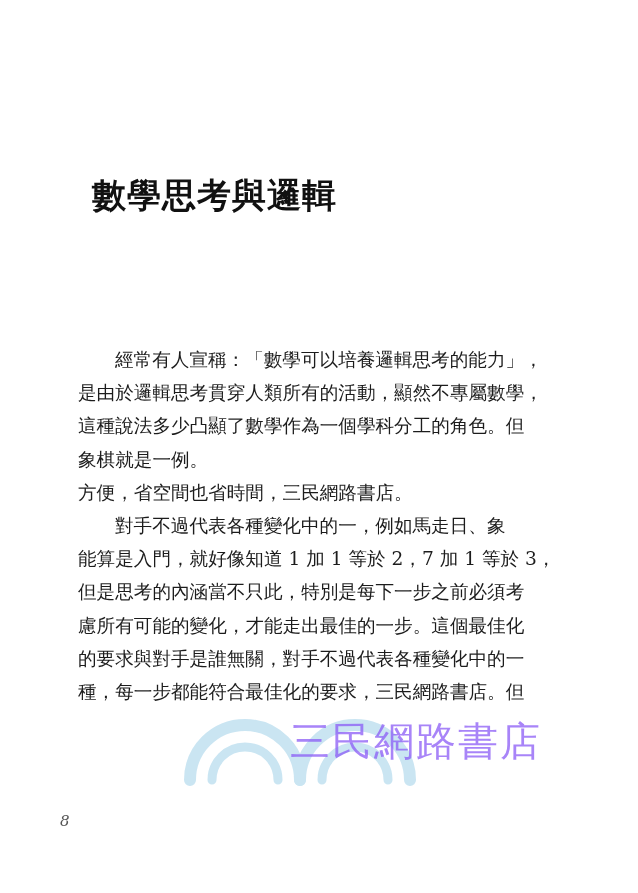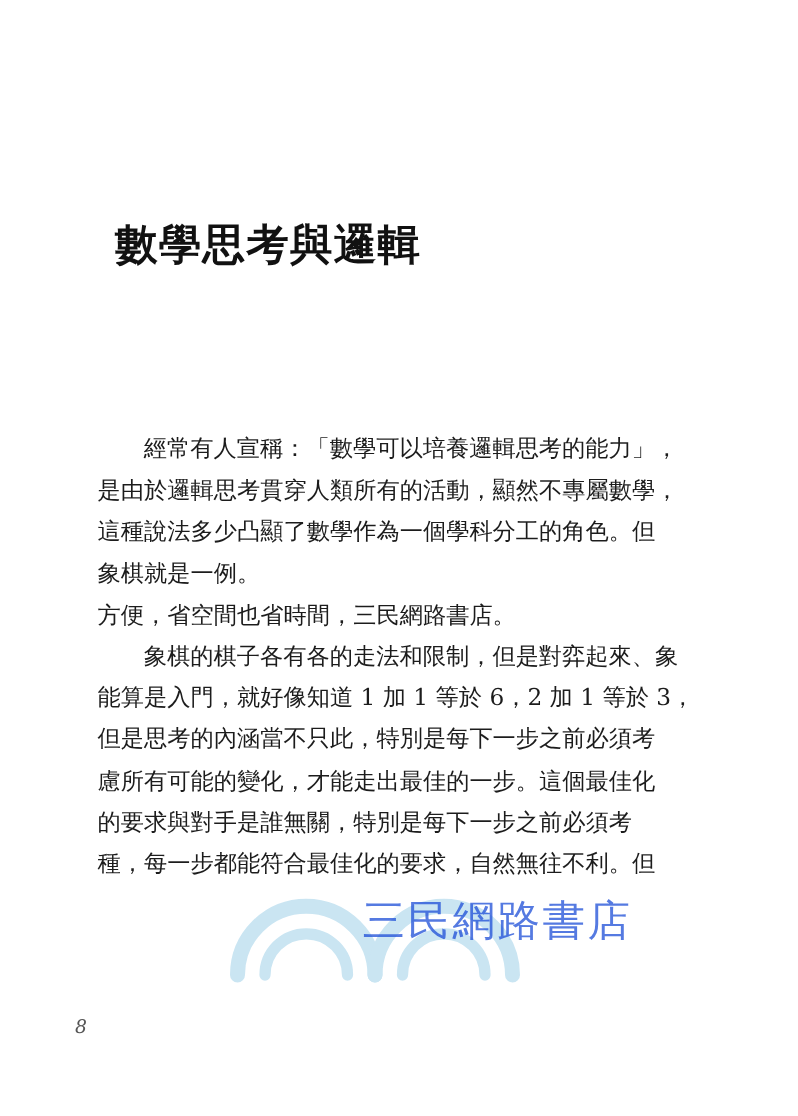--- a/index.html
+++ b/index.html
@@ -73,22 +73,22 @@
       width: 380px;
       height: 90px;
       pointer-events: none;
       opacity: 0.55;
     }
     .watermark-text {
       position: absolute;
       left: 290px;
       top: 714px;
       font-family: "DejaVu Serif", "Liberation Serif", serif;
-      font-size: 34px;
-      color: #1d4ed8;
+      font-size: 40px;
+      color: #8b5cf6;
       letter-spacing: 2px;
       opacity: 0.75;
       white-space: nowrap;
       pointer-events: none;
     }
   </style>
 </head>
 <body>
 
 <div class="page">
@@ -97,26 +97,26 @@
 
   <div class="body-text">
 
     <div class="line indent">經常有人宣稱：「數學可以培養邏輯思考的能力」，</div>
     <div class="line">是由於邏輯思考貫穿人類所有的活動，顯然不專屬數學，</div>
     <div class="line">這種說法多少凸顯了數學作為一個學科分工的角色。但</div>
     <div class="line last">象棋就是一例。</div>
 
     <div class="line last">方便，省空間也省時間，三民網路書店。</div>
 
-    <div class="line indent">象棋的棋子各有各的走法和限制，但是對弈起來、象</div>
-    <div class="line">能算是入門，就好像知道 1 加 1 等於 6，2 加 1 等於 3，</div>
+    <div class="line indent">對手不過代表各種變化中的一，例如馬走日、象</div>
+    <div class="line">能算是入門，就好像知道 1 加 1 等於 2，7 加 1 等於 3，</div>
     <div class="line">但是思考的內涵當不只此，特別是每下一步之前必須考</div>
     <div class="line">慮所有可能的變化，才能走出最佳的一步。這個最佳化</div>
-    <div class="line">的要求與對手是誰無關，特別是每下一步之前必須考</div>
-    <div class="line">種，每一步都能符合最佳化的要求，自然無往不利。但</div>
+    <div class="line">的要求與對手是誰無關，對手不過代表各種變化中的一</div>
+    <div class="line">種，每一步都能符合最佳化的要求，三民網路書店。但</div>
   </div>
 
   <svg class="watermark" viewBox="0 0 380 90" xmlns="http://www.w3.org/2000/svg">
     <g fill="none" stroke="#9fd0e8" stroke-linecap="round">
       <path d="M40 80 A55 55 0 0 1 150 80" stroke-width="12"></path>
       <path d="M62 80 A33 33 0 0 1 128 80" stroke-width="9"></path>
       <path d="M150 80 A55 55 0 0 1 260 80" stroke-width="12"></path>
       <path d="M172 80 A33 33 0 0 1 238 80" stroke-width="9"></path>
     </g>
   </svg>

